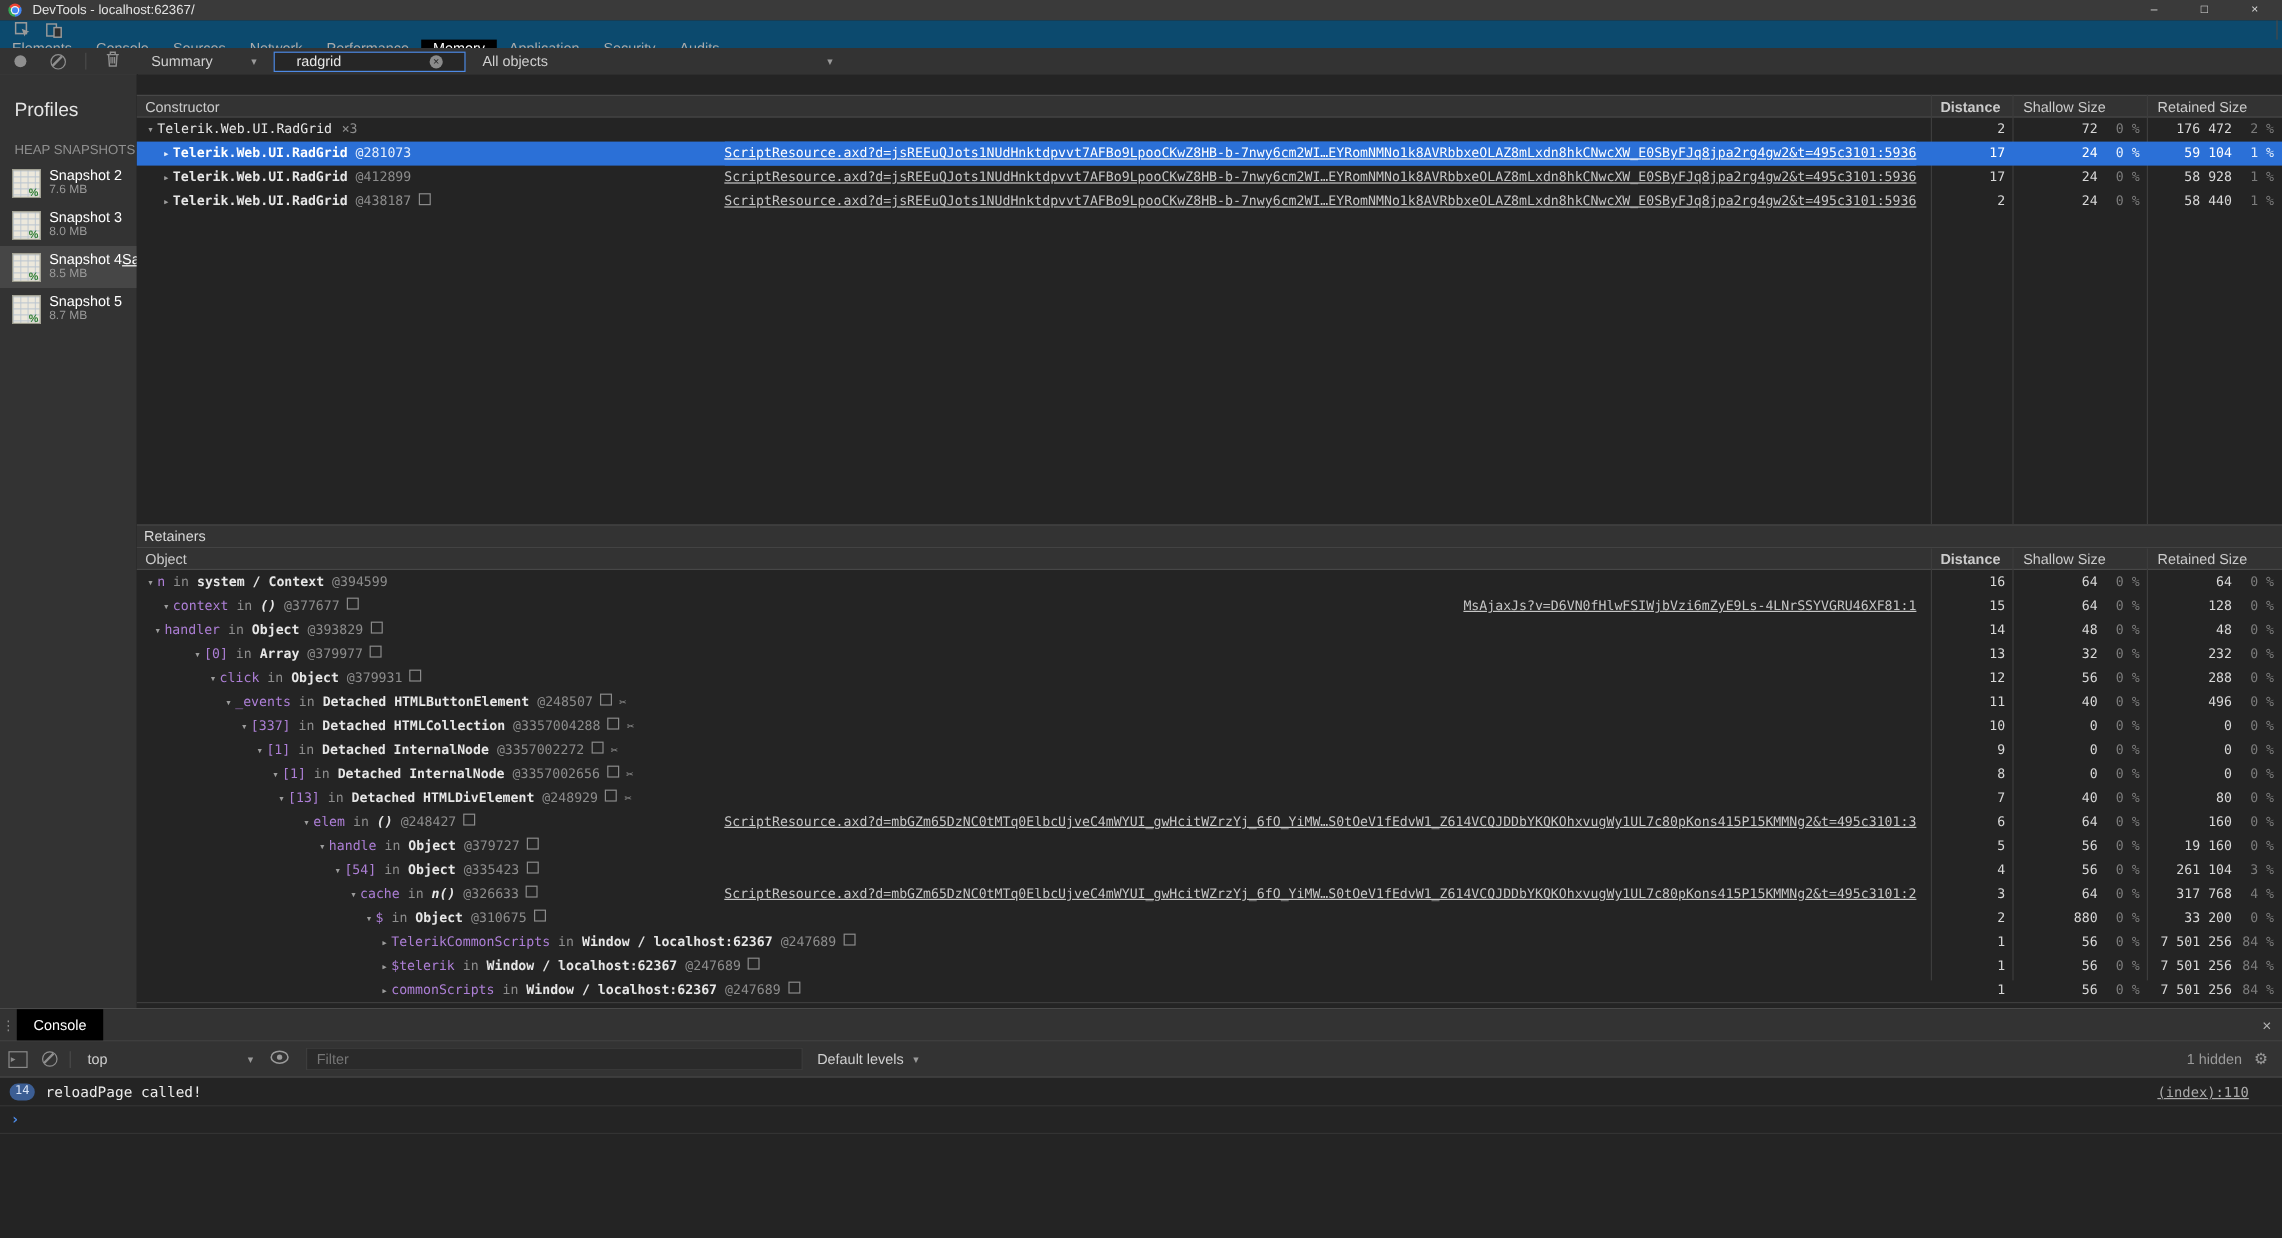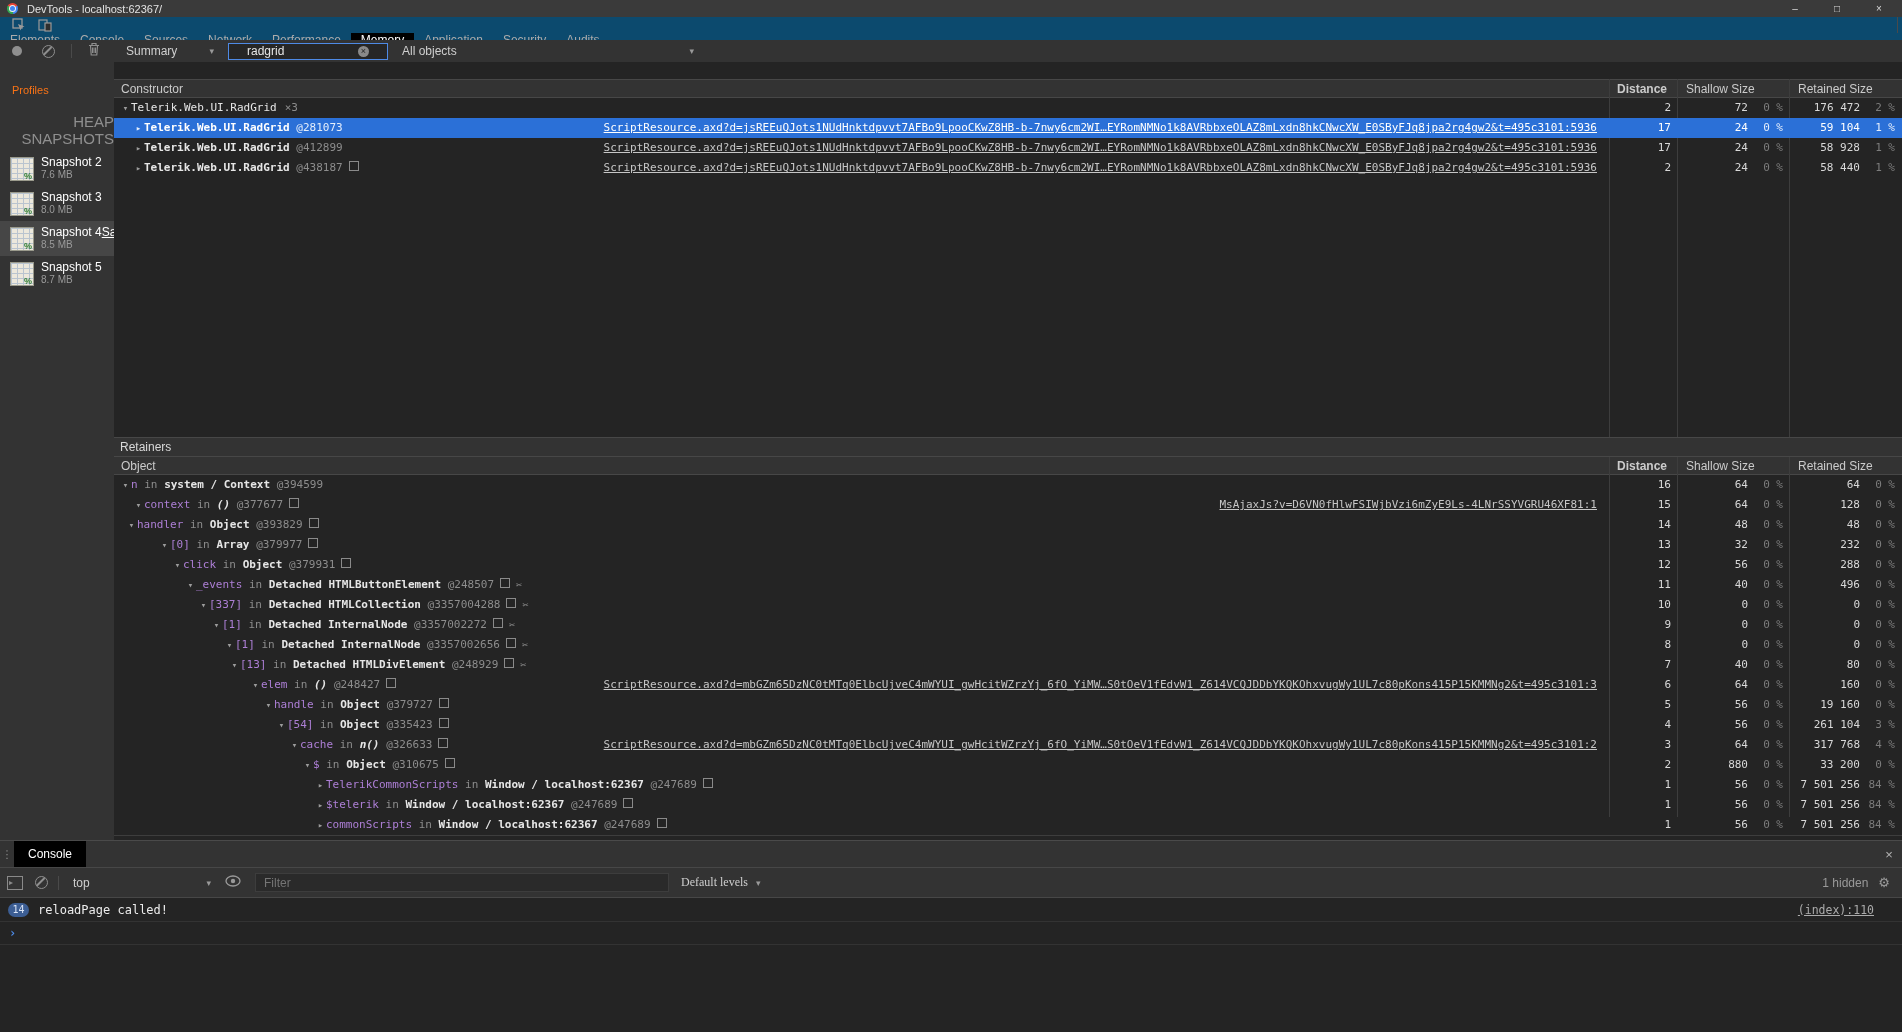--- a/index.html
+++ b/index.html
@@ -35,22 +35,22 @@
   .dd-summary{margin-left:16px;width:88px;justify-content:space-between;}
   .searchbox{margin-left:14px;width:122px;height:15px;background:#262626;border:1px solid #4e8ae5;
      display:flex;align-items:center;padding:0 18px;}
   .searchbox input{background:transparent;border:none;outline:none;color:#e6e6e6;font-size:12px;width:100%;
      font-family:"Liberation Sans",sans-serif;padding:0;}
   .clear-x{width:11px;height:11px;border-radius:50%;background:#8a8a8a;color:#262626;font-size:9px;line-height:11px;
      text-align:center;flex:0 0 aupx;flex-shrink:0;}
   .dd-objects{margin-left:14px;width:292px;justify-content:space-between;padding-right:4px;}
   
   .sidebar{position:absolute;top:62px;left:0;width:114px;bottom:192px;background:#333;border-right:1px solid #1e1e1e;overflow:hidden;}
-  .profiles-title{margin:22px 0 0 12px;font-size:11px;color:#f97316;}
-  .heap-label{margin:17px 0 4px 12px;font-size:15px;color:#8f8f8f;text-align:right;}
+  .profiles-title{margin:22px 0 0 12px;font-size:16px;color:#e5e5e5;}
+  .heap-label{margin:17px 0 4px 12px;font-size:11px;color:#8f8f8f;}
   .snap-item{display:flex;align-items:center;padding:5px 4px 5px 10px;}
   .snap-item.selected{background:#464646;}
   .snap-icon{width:22px;height:22px;background:#ece8dc;border:1px solid #9a9a8c;margin-right:7px;position:relative;flex-shrink:0;
      background-image:linear-gradient(#b9c4cf 1px,transparent 1px),linear-gradient(90deg,#b9c4cf 1px,transparent 1px);
      background-size:6px 5px;}
   .snap-pct{position:absolute;right:1px;bottom:-1px;font-size:9px;color:#2f7d32;font-weight:bold;}
   .snap-name{font-size:12px;color:#ffffff;line-height:13px;white-space:nowrap;}
   .snap-size{font-size:10px;color:#9a9a9a;line-height:12px;}
   .save-link{text-decoration:underline;}
   
@@ -100,21 +100,21 @@
   .con-tab{padding:0 14px;display:flex;align-items:center;font-size:12px;background:#000;color:#fff;}
   .con-close{margin-left:auto;width:26px;display:flex;align-items:center;justify-content:center;color:#b4b4b4;font-size:13px;}
   .con-toolbar{height:29px;background:#333;border-bottom:1px solid #474747;display:flex;align-items:center;font-size:12px;}
   .sbt{width:14px;height:12px;border:1px solid #8a8a8a;margin:0 8px 0 7px;display:flex;align-items:center;}
   .sbt::after{content:"▸";color:#8a8a8a;font-size:8px;margin-left:1px;}
   .dd-top{margin-left:8px;width:138px;justify-content:space-between;}
   .eye{margin:0 8px 0 14px;}
   .filterbox{width:400px;height:17px;background:#2a2a2a;border:1px solid #3d3d3d;display:flex;align-items:center;padding:0 6px;margin-left:6px;}
   .filterbox input{background:transparent;border:none;outline:none;width:100%;color:#cfcfcf;font-size:12px;
      font-family:"Liberation Sans",sans-serif;}
-  .dd-levels{margin-left:12px;font-family:Liberation Serif, serif;}
+  .dd-levels{margin-left:12px;}
   .hidden-count{margin-left:auto;color:#9a9a9a;}
   .gear{margin:0 12px 0 10px;color:#9a9a9a;font-size:13px;}
   .con-msg{height:23px;border-bottom:1px solid #333;display:flex;align-items:center;
      font-family:"DejaVu Sans Mono",monospace;font-size:12px;color:#ececec;}
   .badge{min-width:15px;height:14px;border-radius:8px;background:#3c5e94;color:#d9e4f6;font-size:10px;
      display:flex;align-items:center;justify-content:center;margin:0 9px 0 8px;padding:0 3px;}
   .msg-src{margin-left:auto;margin-right:28px;color:#ababab;text-decoration:underline;font-size:11.5px;}
   .con-prompt{height:22px;border-bottom:1px solid #333;display:flex;align-items:center;}
   .chev{color:#4d8be8;font-size:12px;font-weight:bold;margin-left:9px;font-family:"DejaVu Sans Mono",monospace;}
 </style>

